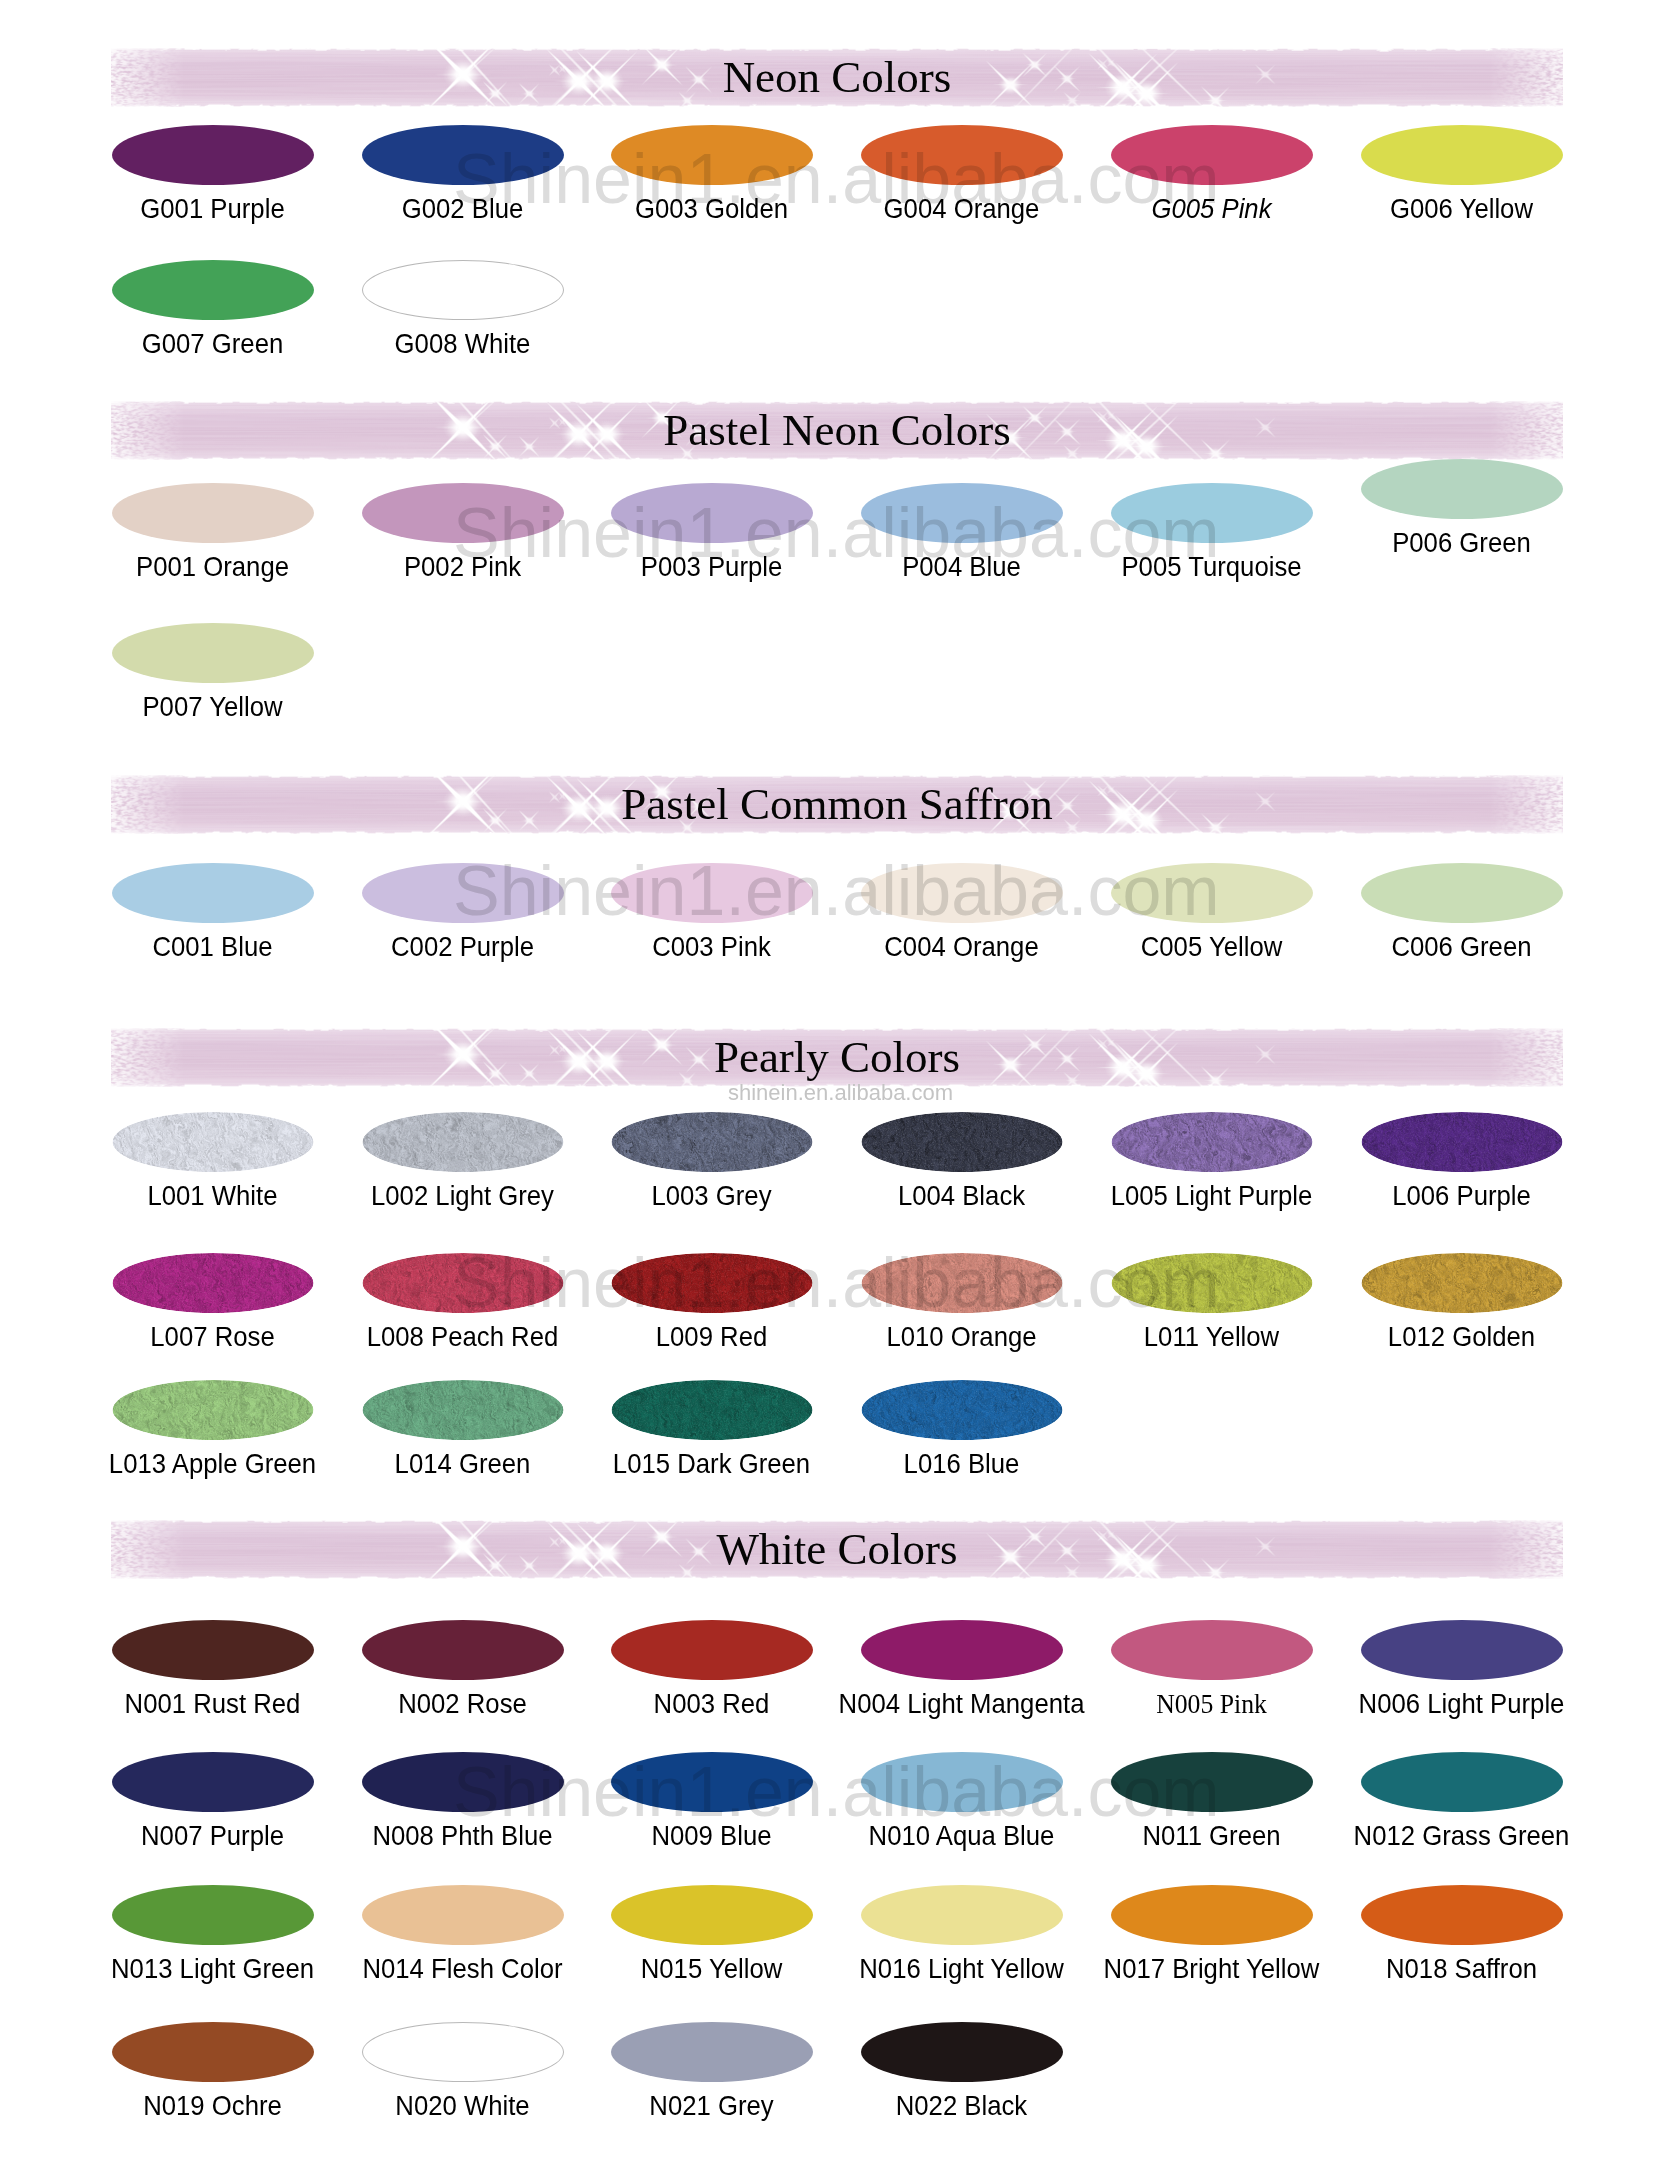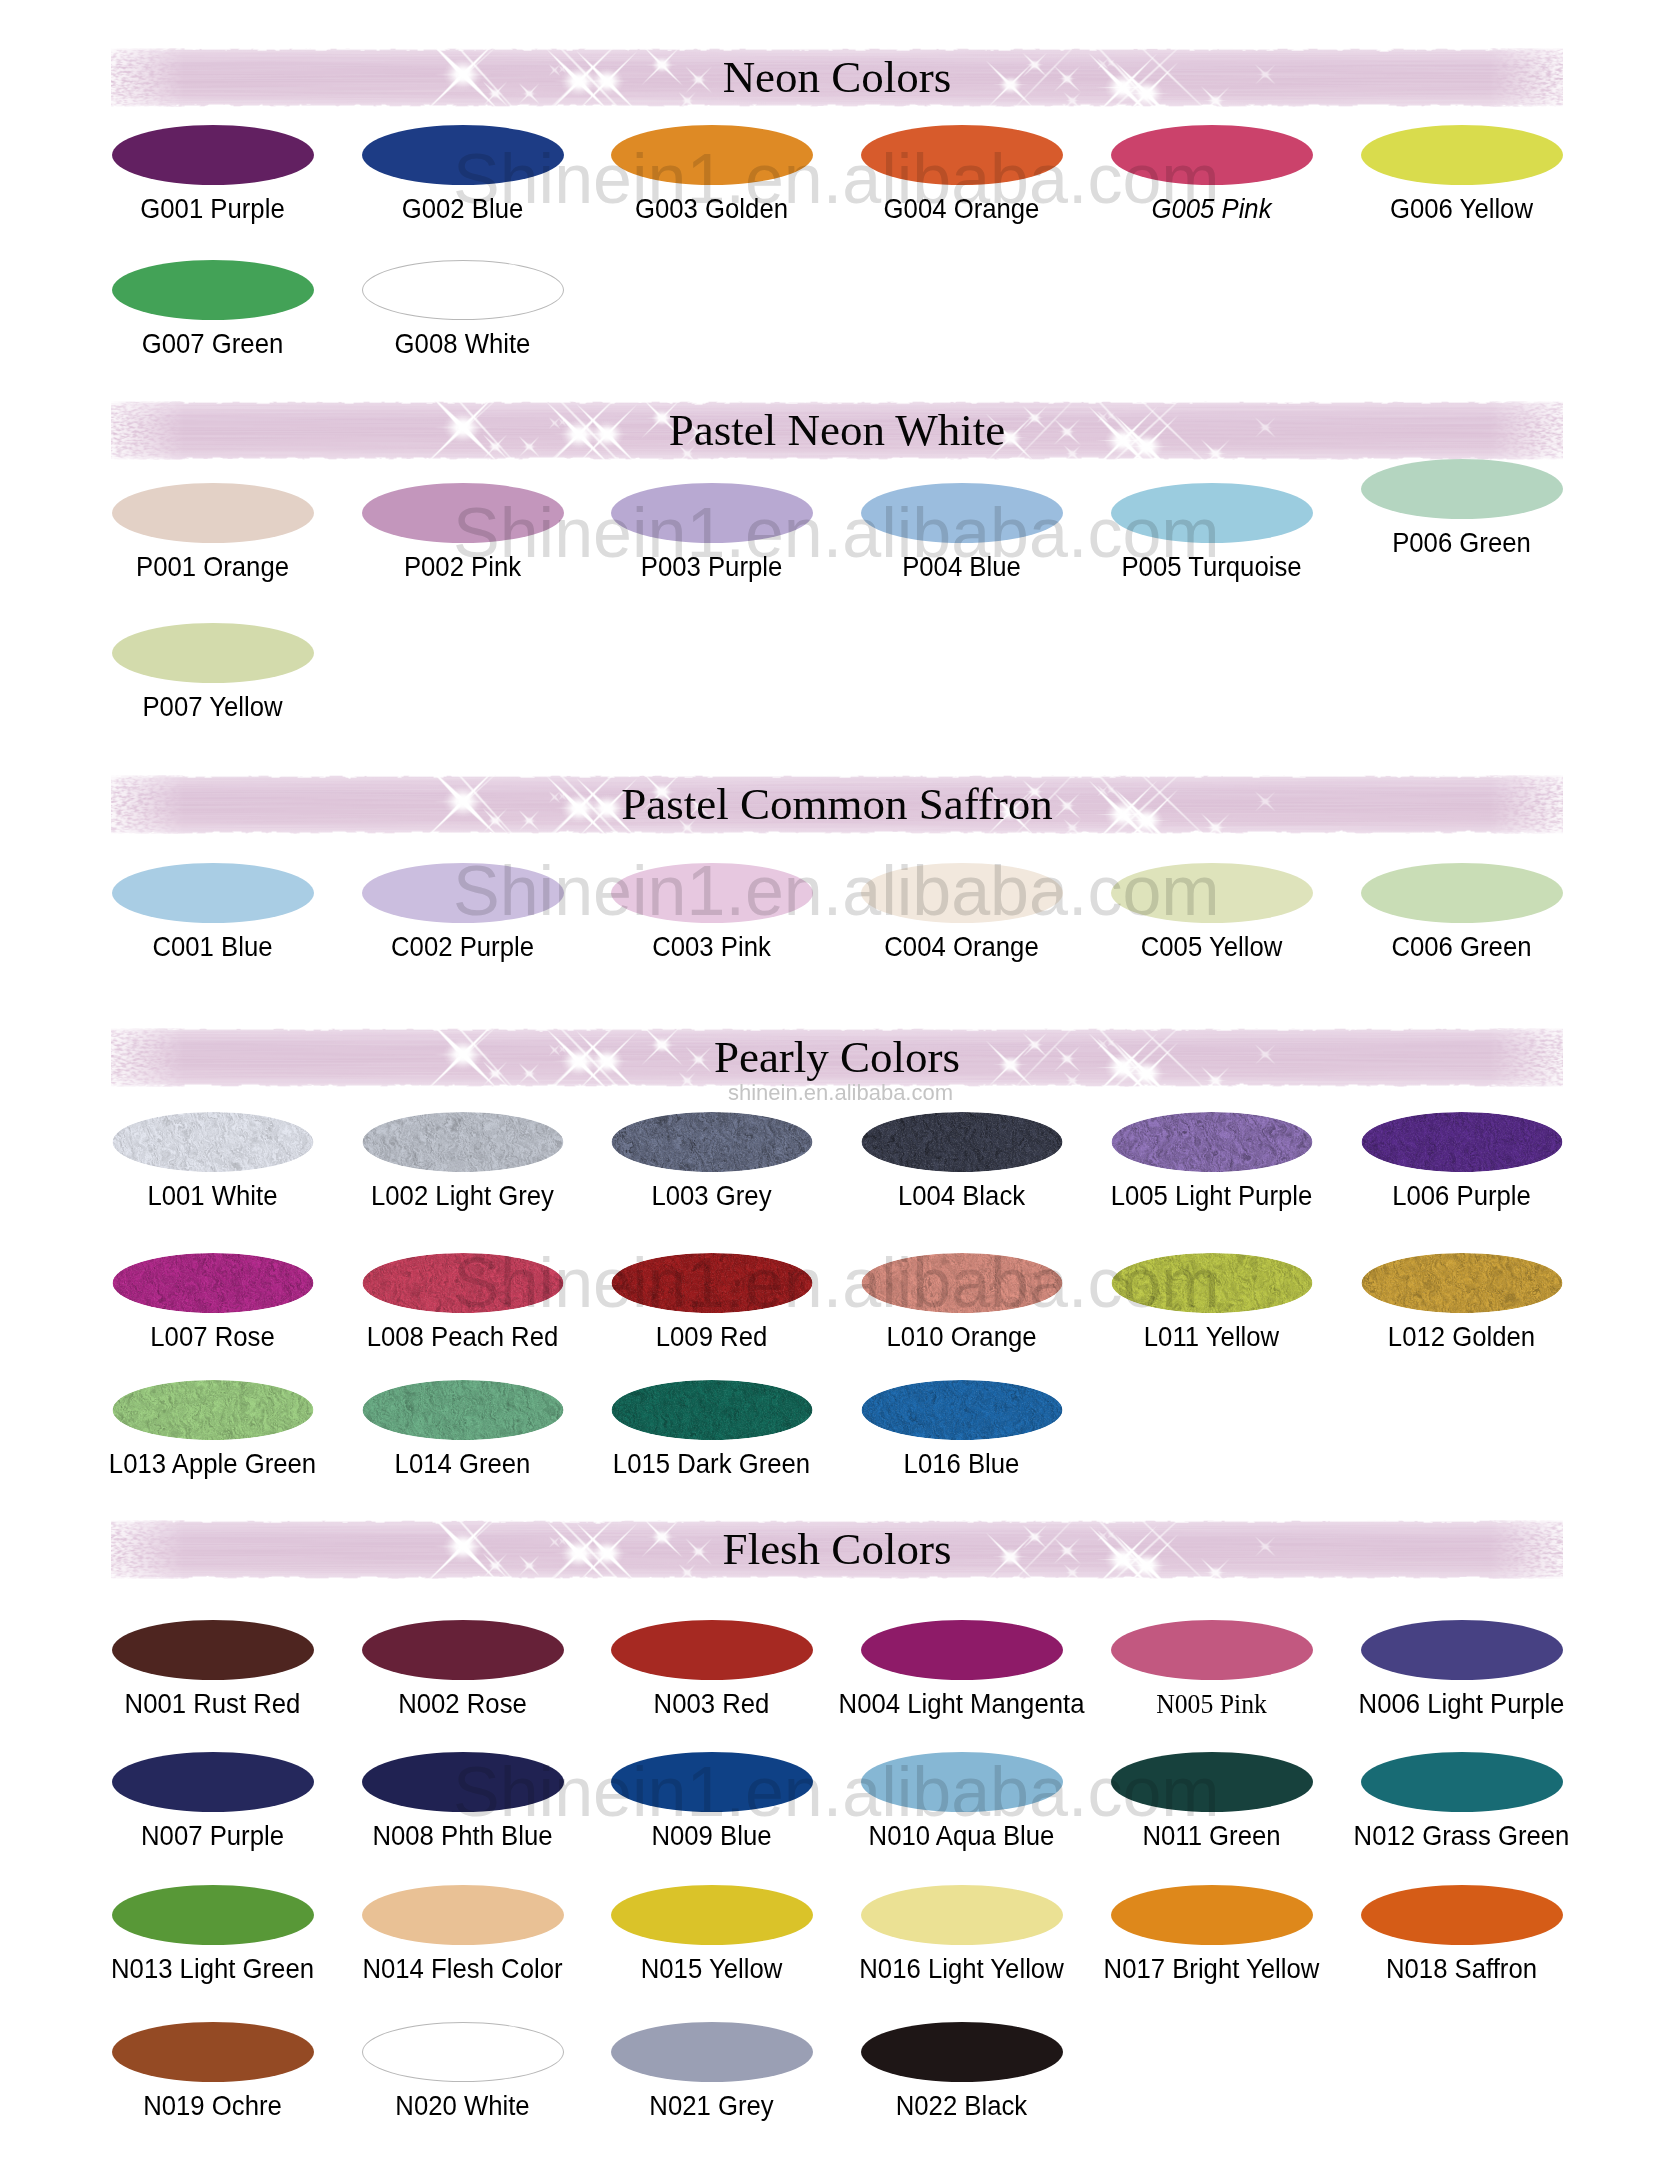--- a/index.html
+++ b/index.html
@@ -513,21 +513,21 @@
             </g>
             <g opacity="0.55" transform="translate(1322,30)">
               <g transform="rotate(45)">
                 <path d="M0,-17 L0.9,-1.4400000000000002 L17,0 L0.9,1.4400000000000002 L0,17 L-0.9,1.4400000000000002 L-17,0 L-0.9,-1.4400000000000002 Z" fill="#ffffff"></path>
               </g>
               <path d="M-10,0 L-1.4,0.42 L0,1.52 L1.4,0.42 L10,0 L1.4,-0.42 L0,-1.52 L-1.4,-0.42 Z" fill="#ffffff" opacity="0.92"></path>
               <ellipse cx="0" cy="0" rx="6.2" ry="5" fill="url(#glbn1)"></ellipse>
             </g>
           </g>
         </svg>
-        <div class="banner-title">Pastel Neon White</div>
+        <div class="banner-title">Pastel Neon Colors</div>
       </div>
       <div class="cell" style="left: 88px; top: 483px;">
         <div class="sw solid" style="background: rgb(227, 209, 198);"></div>
         <div class="lbl">P001 Orange</div>
       </div>
       <div class="cell" style="left: 338px; top: 483px;">
         <div class="sw solid" style="background: rgb(195, 150, 188);"></div>
         <div class="lbl">P002 Pink</div>
       </div>
       <div class="cell" style="left: 587px; top: 483px;">
@@ -1948,21 +1948,21 @@
             </g>
             <g opacity="0.55" transform="translate(1322,30)">
               <g transform="rotate(45)">
                 <path d="M0,-17 L0.9,-1.4400000000000002 L17,0 L0.9,1.4400000000000002 L0,17 L-0.9,1.4400000000000002 L-17,0 L-0.9,-1.4400000000000002 Z" fill="#ffffff"></path>
               </g>
               <path d="M-10,0 L-1.4,0.42 L0,1.52 L1.4,0.42 L10,0 L1.4,-0.42 L0,-1.52 L-1.4,-0.42 Z" fill="#ffffff" opacity="0.92"></path>
               <ellipse cx="0" cy="0" rx="6.2" ry="5" fill="url(#glbn4)"></ellipse>
             </g>
           </g>
         </svg>
-        <div class="banner-title">Flesh Colors</div>
+        <div class="banner-title">White Colors</div>
       </div>
       <div class="cell" style="left: 88px; top: 1620px;">
         <div class="sw solid" style="background: rgb(78, 37, 32);"></div>
         <div class="lbl">N001 Rust Red</div>
       </div>
       <div class="cell" style="left: 338px; top: 1620px;">
         <div class="sw solid" style="background: rgb(102, 33, 56);"></div>
         <div class="lbl">N002 Rose</div>
       </div>
       <div class="cell" style="left: 587px; top: 1620px;">

